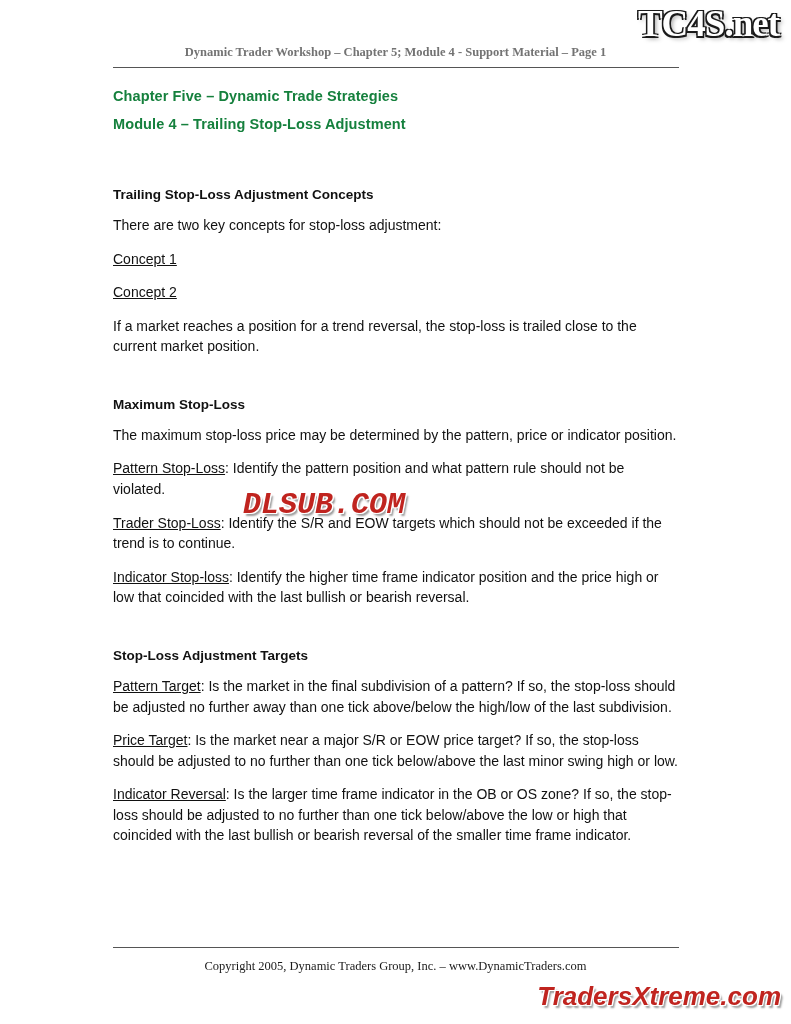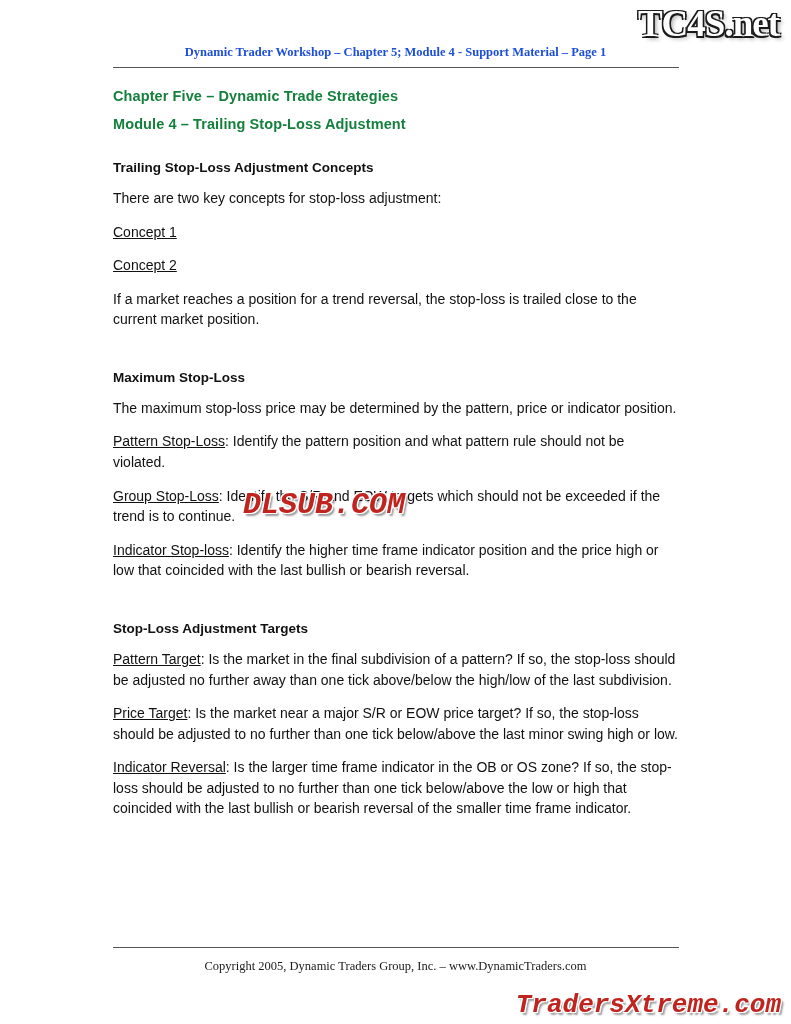--- a/index.html
+++ b/index.html
@@ -45,21 +45,21 @@
   
   .header-text {
     position: absolute;
     top: 45px;
     left: 0;
     width: 791px;
     text-align: center;
     font-family: "Liberation Serif", serif;
     font-size: 12.5px;
     font-weight: bold;
-    color: #1d4ed8;
+    color: #737373;
   }
   .header-rule {
     position: absolute;
     top: 67px;
     left: 113px;
     width: 566px;
     height: 1px;
     background: #555555;
   }
 
@@ -79,21 +79,21 @@
     letter-spacing: 0.1px;
   }
   .title-line.second { margin-bottom: 0; }
 
   h2.section {
     font-size: 13.5px;
     font-weight: bold;
     color: #111111;
     margin: 40px 0 13px 0;
   }
-  h2.section.first { margin-top: 28px; }
+  h2.section.first { margin-top: 55px; }
 
   p.para {
     font-size: 14px;
     line-height: 1.47;
     color: #111111;
     margin: 0 0 13px 0;
   }
   p.para:last-child { margin-bottom: 0; }
 
   .lead-in { text-decoration: underline; }
@@ -134,23 +134,23 @@
     left: 0;
     width: 791px;
     text-align: center;
     font-family: "Liberation Serif", serif;
     font-size: 12.5px;
     color: #1a1a1a;
   }
 
   .wm-bottom {
     position: absolute;
-    bottom: 4px;
+    bottom: 12px;
     right: 10px;
-    font-family: Liberation Mono, monospace;
+    font-family: Liberation Sans, sans-serif;
     font-size: 26px;
     font-weight: bold;
     font-style: italic;
     color: #c0241f;
     text-shadow:
       -1.2px -1.2px 0 #ffffff,
        1.2px -1.2px 0 #ffffff,
       -1.2px  1.2px 0 #ffffff,
        1.2px  1.2px 0 #ffffff,
        2.5px 2.5px 2px rgba(0,0,0,0.4);
@@ -175,21 +175,21 @@
 
     <h2 class="section first">Trailing Stop-Loss Adjustment Concepts</h2>
     <p class="para">There are two key concepts for stop-loss adjustment:</p>
     <p class="para"><span class="lead-in">Concept 1</span></p>
     <p class="para"><span class="lead-in">Concept 2</span></p>
     <p class="para">If a market reaches a position for a trend reversal, the stop-loss is trailed close to the current market position.</p>
 
     <h2 class="section">Maximum Stop-Loss</h2>
     <p class="para">The maximum stop-loss price may be determined by the pattern, price or indicator position.</p>
     <p class="para"><span class="lead-in">Pattern Stop-Loss</span><span>: Identify the pattern position and what pattern rule should not be violated.</span></p>
-    <p class="para"><span class="lead-in">Group Stop-Loss</span><span>: Identify the S/R and EOW targets which should not be exceeded if the trend is to continue.</span></p>
+    <p class="para"><span class="lead-in">Trader Stop-Loss</span><span>: Identify the S/R and EOW targets which should not be exceeded if the trend is to continue.</span></p>
     <p class="para"><span class="lead-in">Indicator Stop-loss</span><span>: Identify the higher time frame indicator position and the price high or low that coincided with the last bullish or bearish reversal.</span></p>
 
     <h2 class="section">Stop-Loss Adjustment Targets</h2>
     <p class="para"><span class="lead-in">Pattern Target</span><span>: Is the market in the final subdivision of a pattern? If so, the stop-loss should be adjusted no further away than one tick above/below the high/low of the last subdivision.</span></p>
     <p class="para"><span class="lead-in">Price Target</span><span>: Is the market near a major S/R or EOW price target? If so, the stop-loss should be adjusted to no further than one tick below/above the last minor swing high or low.</span></p>
     <p class="para"><span class="lead-in">Indicator Reversal</span><span>: Is the larger time frame indicator in the OB or OS zone? If so, the stop-loss should be adjusted to no further than one tick below/above the low or high that coincided with the last bullish or bearish reversal of the smaller time frame indicator.</span></p>
 
   </div>
 
   <div class="wm-mid">DLSUB.COM</div>

